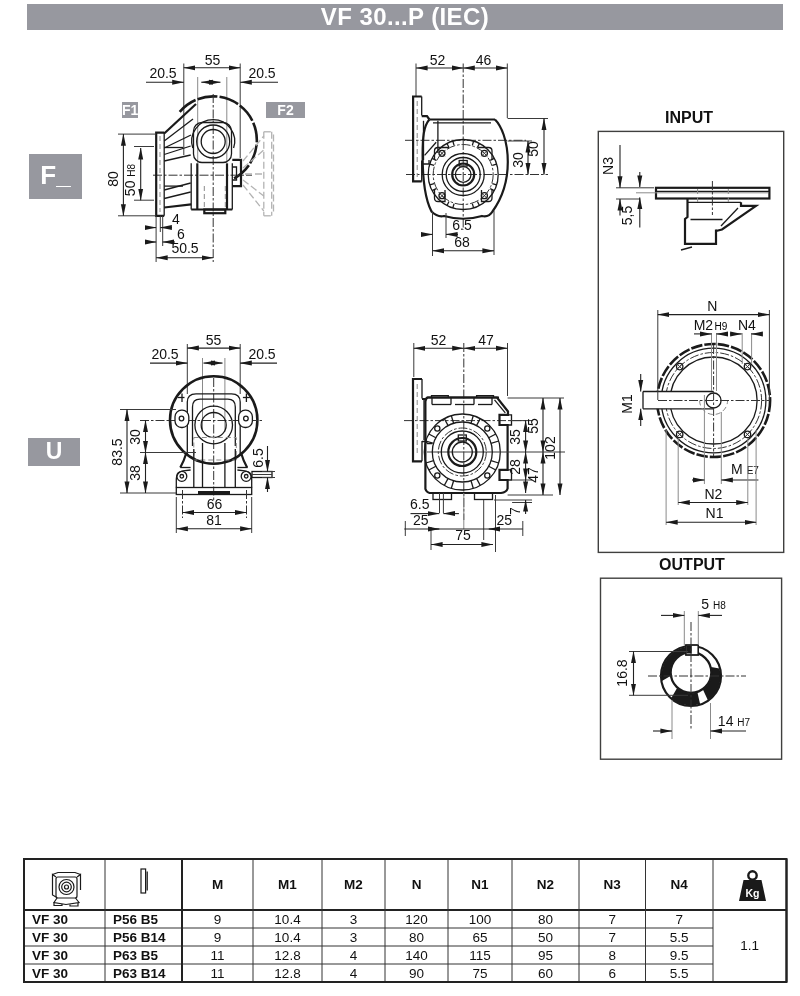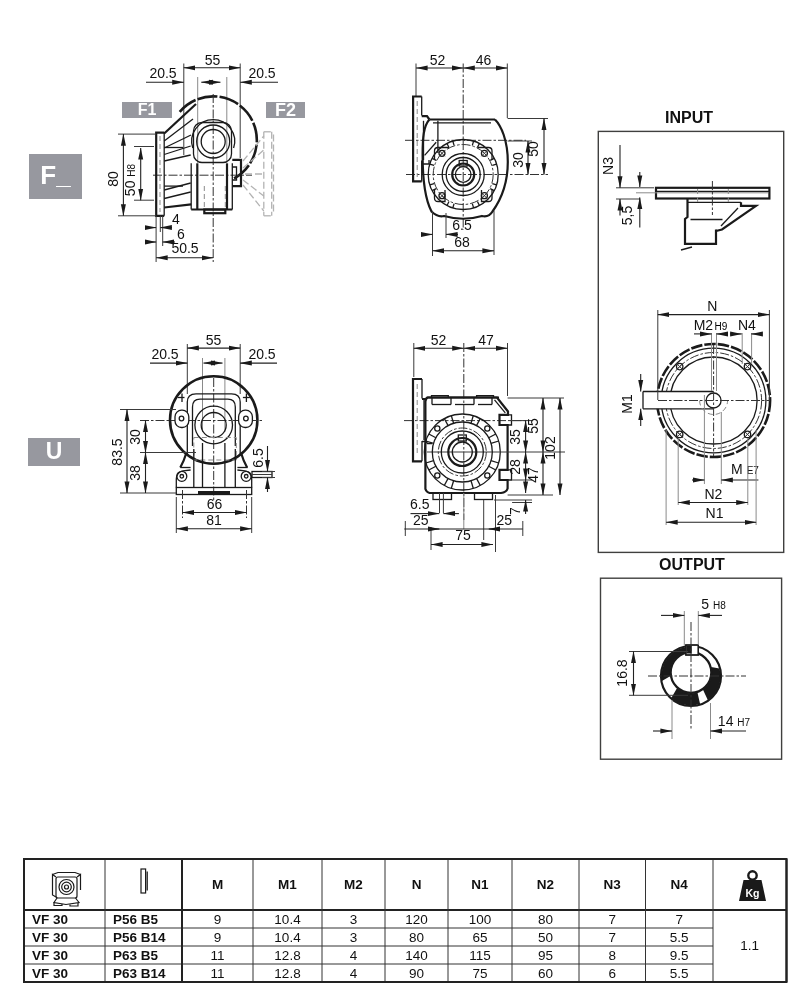--- a/index.html
+++ b/index.html
@@ -24,22 +24,23 @@
 svg .d{font-size:14px;fill:#111}
 svg .s{font-size:10px}
 svg .lbl{font-size:16px;font-weight:bold;fill:#111;text-anchor:middle}
 svg .hb{font-size:13.5px;font-weight:bold;fill:#111}
 svg .dt{font-size:13.5px;fill:#111}
 svg .kgt{font-size:10.5px;font-weight:bold;fill:#fff}
 svg .tb1{stroke:#333;stroke-width:1}
 svg .tb2{stroke:#222;stroke-width:2}
 </style></head><body>
 <div id="page">
-<div class="gbox" style="left:122px;top:102px;width:50px;height:16px;font-size:16px;line-height:16px">F1</div>
-<div class="gbox" style="left:266px;top:102px;width:39px;height:16px;font-size:18px;line-height:16px">F2</div>
+<div class="bar">VF 30...P (IEC)</div>
+<div class="gbox" style="left:122px;top:102px;width:16px;height:16px;font-size:14px;line-height:16px">F1</div>
+<div class="gbox" style="left:266px;top:102px;width:39px;height:16px;font-size:14px;line-height:16px">F2</div>
 <div class="gbox" style="left:29px;top:154px;width:53px;height:45px;font-size:26px;line-height:42px">F_</div>
 <div class="gbox" style="left:28px;top:438px;width:52px;height:28px;font-size:23px;line-height:27px">U</div>
 <svg width="800" height="996" style="position:absolute;left:0;top:0">
 <defs>
 <marker id="m" viewBox="0 0 12 6" refX="11.6" refY="3" markerWidth="12" markerHeight="6" orient="auto-start-reverse" markerUnits="userSpaceOnUse">
 <path d="M0,0.5 L12,3 L0,5.5 Z" fill="#1a1a1a"></path>
         </marker>
 </defs>
 <line x1="183.8" y1="63.5" x2="183.8" y2="155" class="th"></line>
 <line x1="240.2" y1="63.5" x2="240.2" y2="158" class="th"></line>

